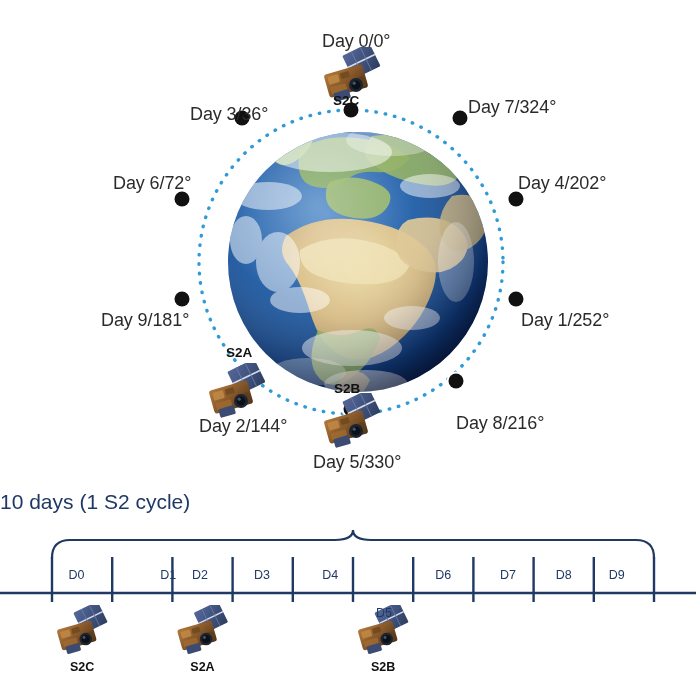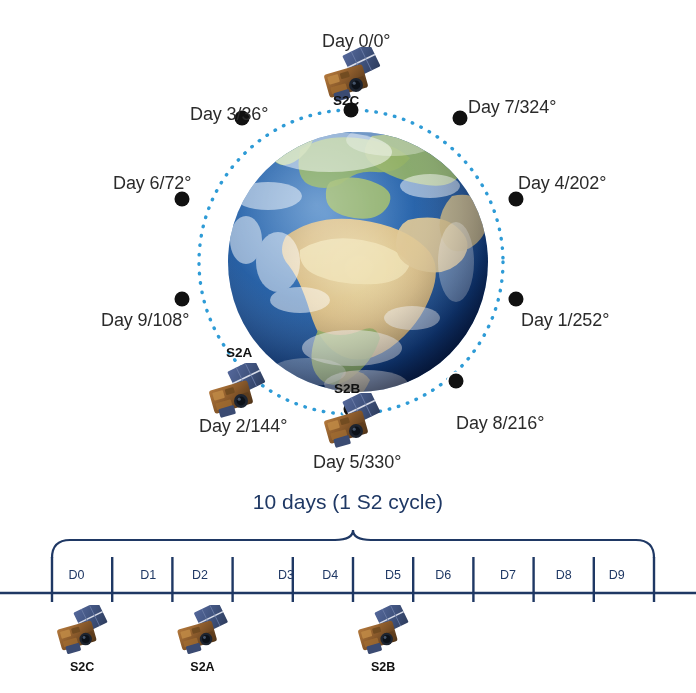--- a/index.html
+++ b/index.html
@@ -65,21 +65,20 @@
   }
   #timeline-svg {
     position: absolute;
     left: 0; top: 0;
   }
   #cycle-title {
     position: absolute;
     left: 0;
     top: 10px;
     width: 696px;
-    text-align: center;
     font-size: 21px;
     color: #1f3864;
     white-space: nowrap;
   }
   .day-cell {
     position: absolute;
     top: 88px;
     font-size: 12.5px;
     color: #1f3864;
     text-align: center;
@@ -238,21 +237,21 @@
     </svg>
 
     <div id="orbit-overlay">
         <div class="sat" style="left: 320px; top: 47px;"><svg width="64" height="58" viewBox="0 0 64 58">
             <use href="#satSym"></use>
           </svg></div>
         <div class="sat-name" style="left: 333px; top: 93px;">S2C</div>
         <div class="node-label" style="left: 322px; top: 31px;">Day 0/0°</div>
         <div class="node-label" style="left: 190px; top: 104px; text-align: center;">Day 3/36°</div>
         <div class="node-label" style="left: 113px; top: 173px;">Day 6/72°</div>
-        <div class="node-label" style="left: 101px; top: 310px;">Day 9/108°</div>
+        <div class="node-label" style="left: 101px; top: 310px;">Day 9/181°</div>
         <div class="sat" style="left: 205px; top: 363px;"><svg width="64" height="58" viewBox="0 0 64 58">
             <use href="#satSym"></use>
           </svg></div>
         <div class="sat-name" style="left: 226px; top: 345px;">S2A</div>
         <div class="node-label" style="left: 199px; top: 416px;">Day 2/144°</div>
         <div class="sat" style="left: 320px; top: 393px;"><svg width="64" height="58" viewBox="0 0 64 58">
             <use href="#satSym"></use>
           </svg></div>
         <div class="sat-name" style="left: 334px; top: 381px;">S2B</div>
         <div class="node-label" style="left: 313px; top: 452px;">Day 5/330°</div>
@@ -322,25 +321,25 @@
         </g>
       <g id="tl-sats">
           <use href="#satSym2" x="53.099999999999994" y="125" width="58" height="52"></use>
           <use href="#satSym2" x="173.5" y="125" width="58" height="52"></use>
           <use href="#satSym2" x="354.1" y="125" width="58" height="52"></use>
         </g>
     </svg>
 
     <div id="tl-overlay">
         <div class="day-cell" style="left: 52px; width: 49px;">D0</div>
-        <div class="day-cell" style="left: 112.2px; width: 72px;">D1</div>
+        <div class="day-cell" style="left: 112.2px; width: 72px; padding-left: 20px;">D1</div>
         <div class="day-cell" style="left: 172.4px; width: 55px;">D2</div>
-        <div class="day-cell" style="left: 249px; width: 74px;">D3</div>
+        <div class="day-cell" style="left: 225px; width: 74px;">D3</div>
         <div class="day-cell" style="left: 292.8px; width: 75px;">D4</div>
-        <div class="day-cell" style="left: 363px; width: 60.2px;">D5</div>
+        <div class="day-cell" style="left: 354px; width: 60.2px; margin-top: 38px;">D5</div>
         <div class="day-cell" style="left: 413.2px; width: 60.2px;">D6</div>
         <div class="day-cell" style="left: 473.4px; width: 69px;">D7</div>
         <div class="day-cell" style="left: 533.6px; width: 60.2px; text-align: center;">D8</div>
         <div class="day-cell" style="left: 593.8px; width: 46px;">D9</div>
         <div class="tl-sat-name" style="left: 42.1px; top: 180px; width: 80px;">S2C</div>
         <div class="tl-sat-name" style="left: 162.5px; top: 180px; width: 80px;">S2A</div>
         <div class="tl-sat-name" style="left: 343.1px; top: 180px; width: 80px;">S2B</div>
       </div>
   </div>
 

